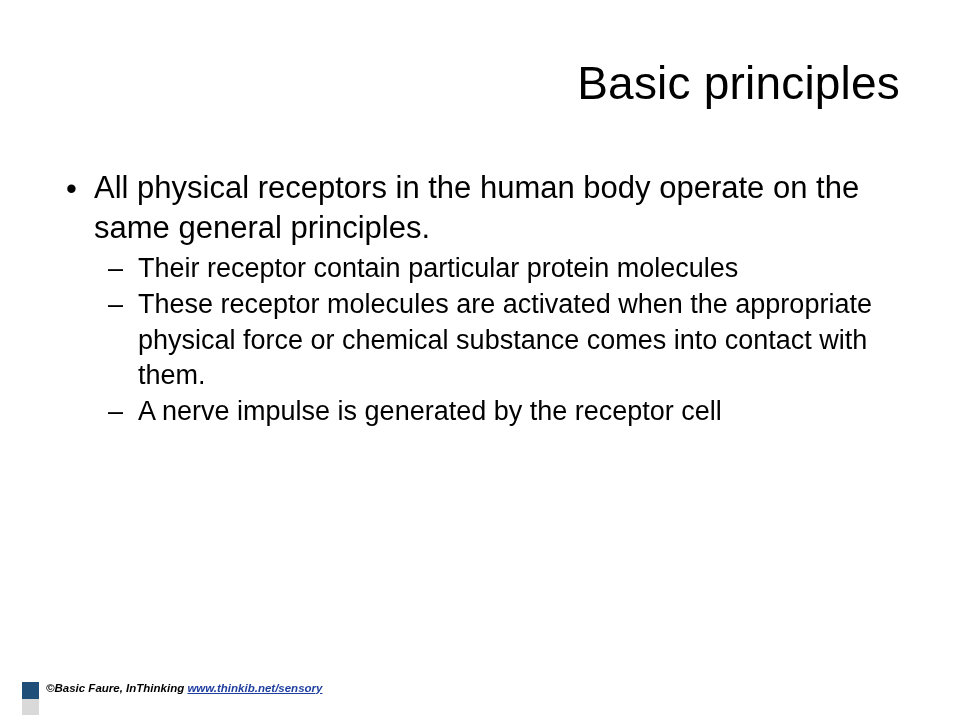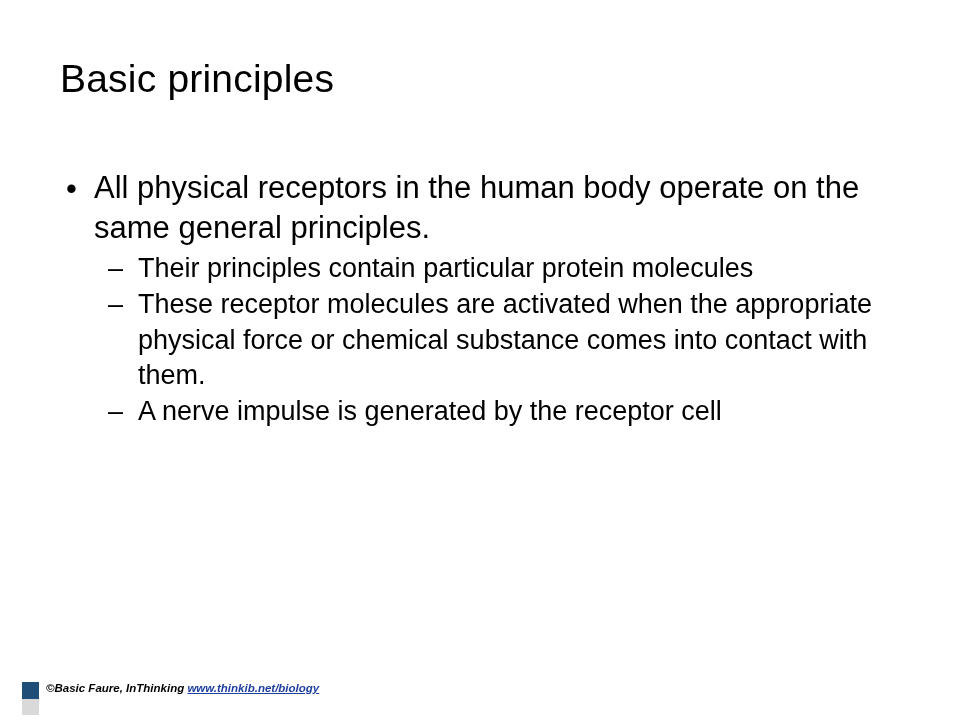--- a/index.html
+++ b/index.html
@@ -19,22 +19,22 @@
     position: relative;
     width: 960px;
     height: 720px;
     box-sizing: border-box;
   }
   .slide-title {
     position: absolute;
     top: 58px;
     left: 60px;
     width: 840px;
-    text-align: left;
-    font-size: 39px;
+    text-align: right;
+    font-size: 46px;
     font-weight: 400;
     line-height: 1.1;
     color: #000000;
     letter-spacing: 0.2px;
   }
   .body-block {
     position: absolute;
     top: 168px;
     left: 52px;
     width: 860px;
@@ -125,34 +125,34 @@
   <div class="slide-title">Basic principles</div>
 
   <div class="body-block">
     <ul class="level1">
       <li>
         <span class="bullet-dot">•</span>
         <span>All physical receptors in the human body operate on the same general principles.</span>
         <ul class="level2">
           <li>
             <span class="bullet-dash">–</span>
-            <span>Their principles contain particular protein molecules</span>
+            <span>Their receptor contain particular protein molecules</span>
           </li>
           <li>
             <span class="bullet-dash">–</span>
             <span>These receptor molecules are activated when the appropriate physical force or chemical substance comes into contact with them.</span>
           </li>
           <li>
             <span class="bullet-dash">–</span>
             <span>A nerve impulse is generated by the receptor cell</span>
           </li>
         </ul>
       </li>
     </ul>
   </div>
 
   <div class="footer">
     <div class="footer-swatch-dark"></div>
     <div class="footer-swatch-light"></div>
-    <div class="footer-text"><span>©Basic Faure, InThinking </span><a class="footer-link" href="#">www.thinkib.net/biology</a></div>
+    <div class="footer-text"><span>©Basic Faure, InThinking </span><a class="footer-link" href="#">www.thinkib.net/sensory</a></div>
   </div>
 
 </div>
 
 </body></html>

